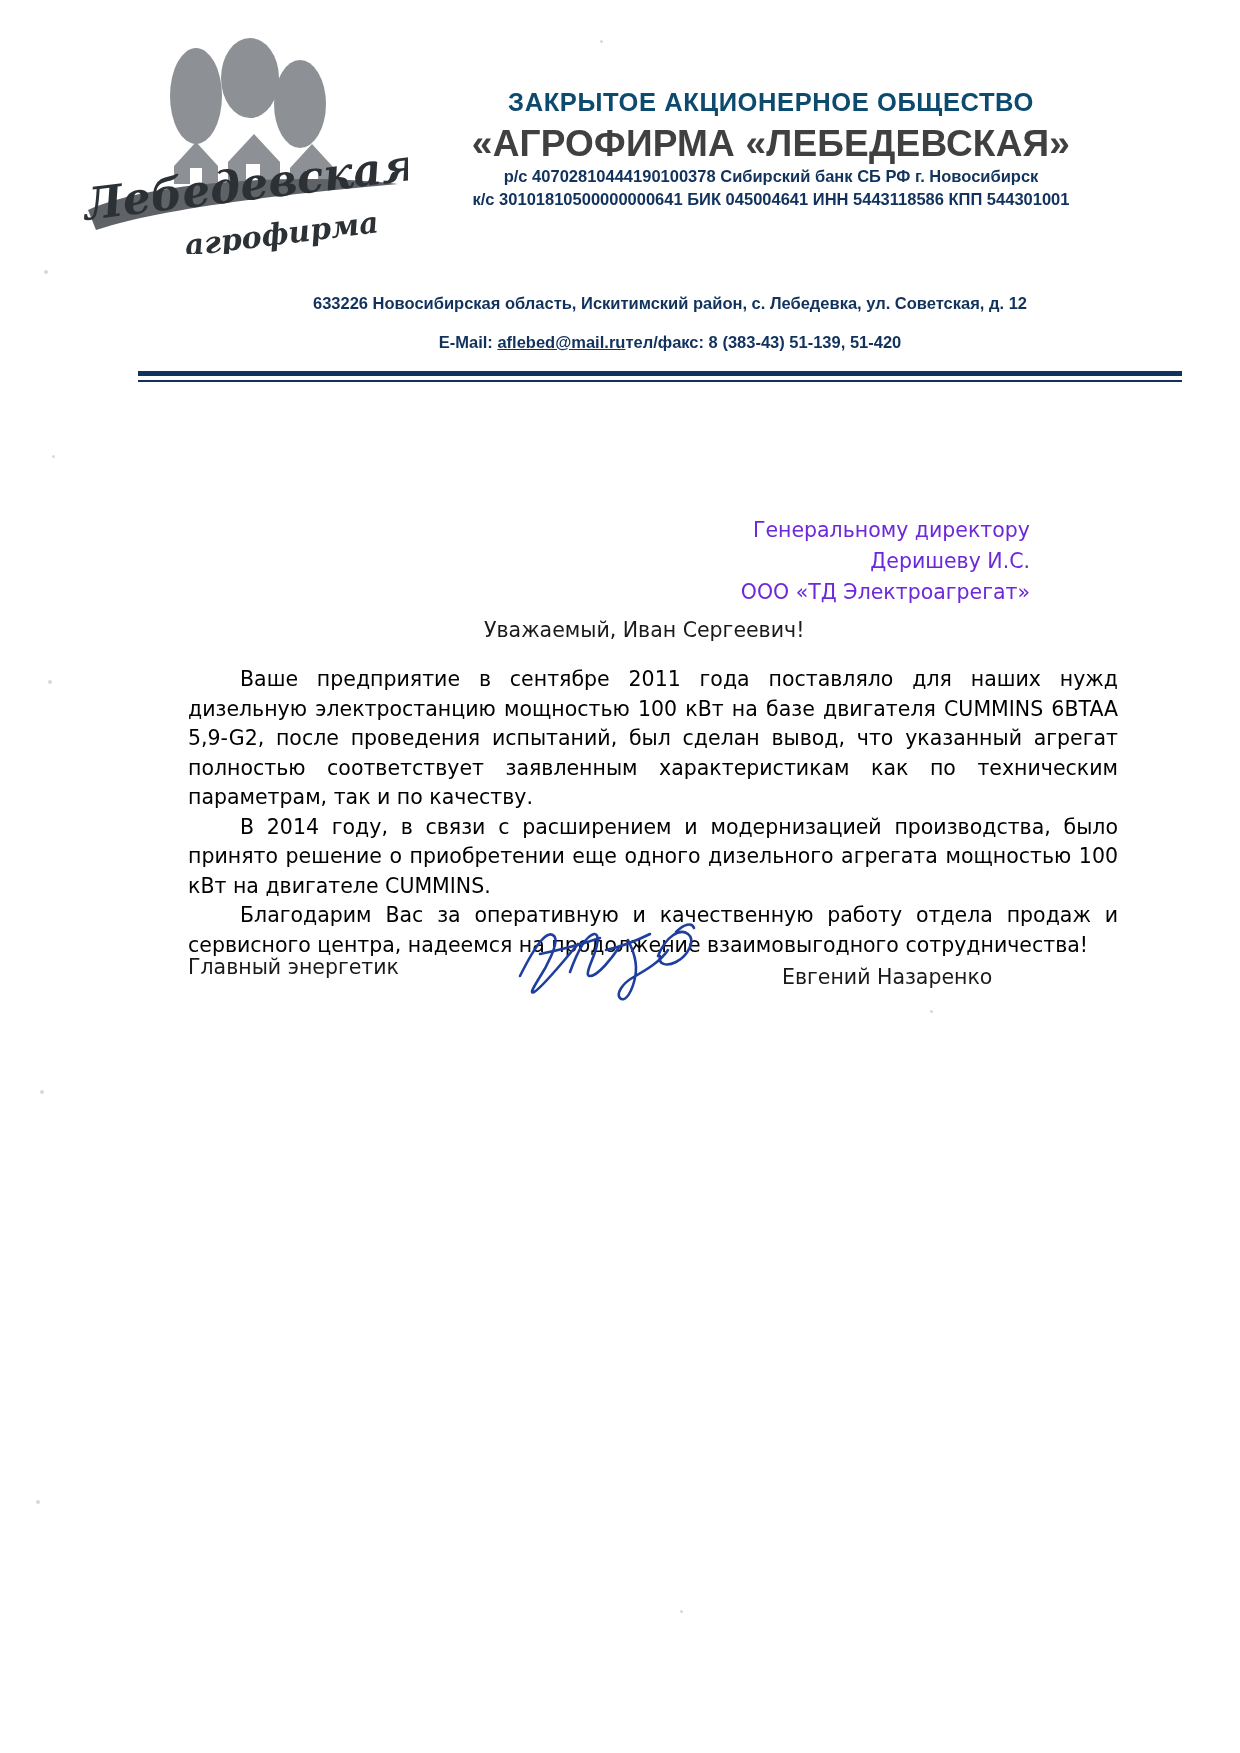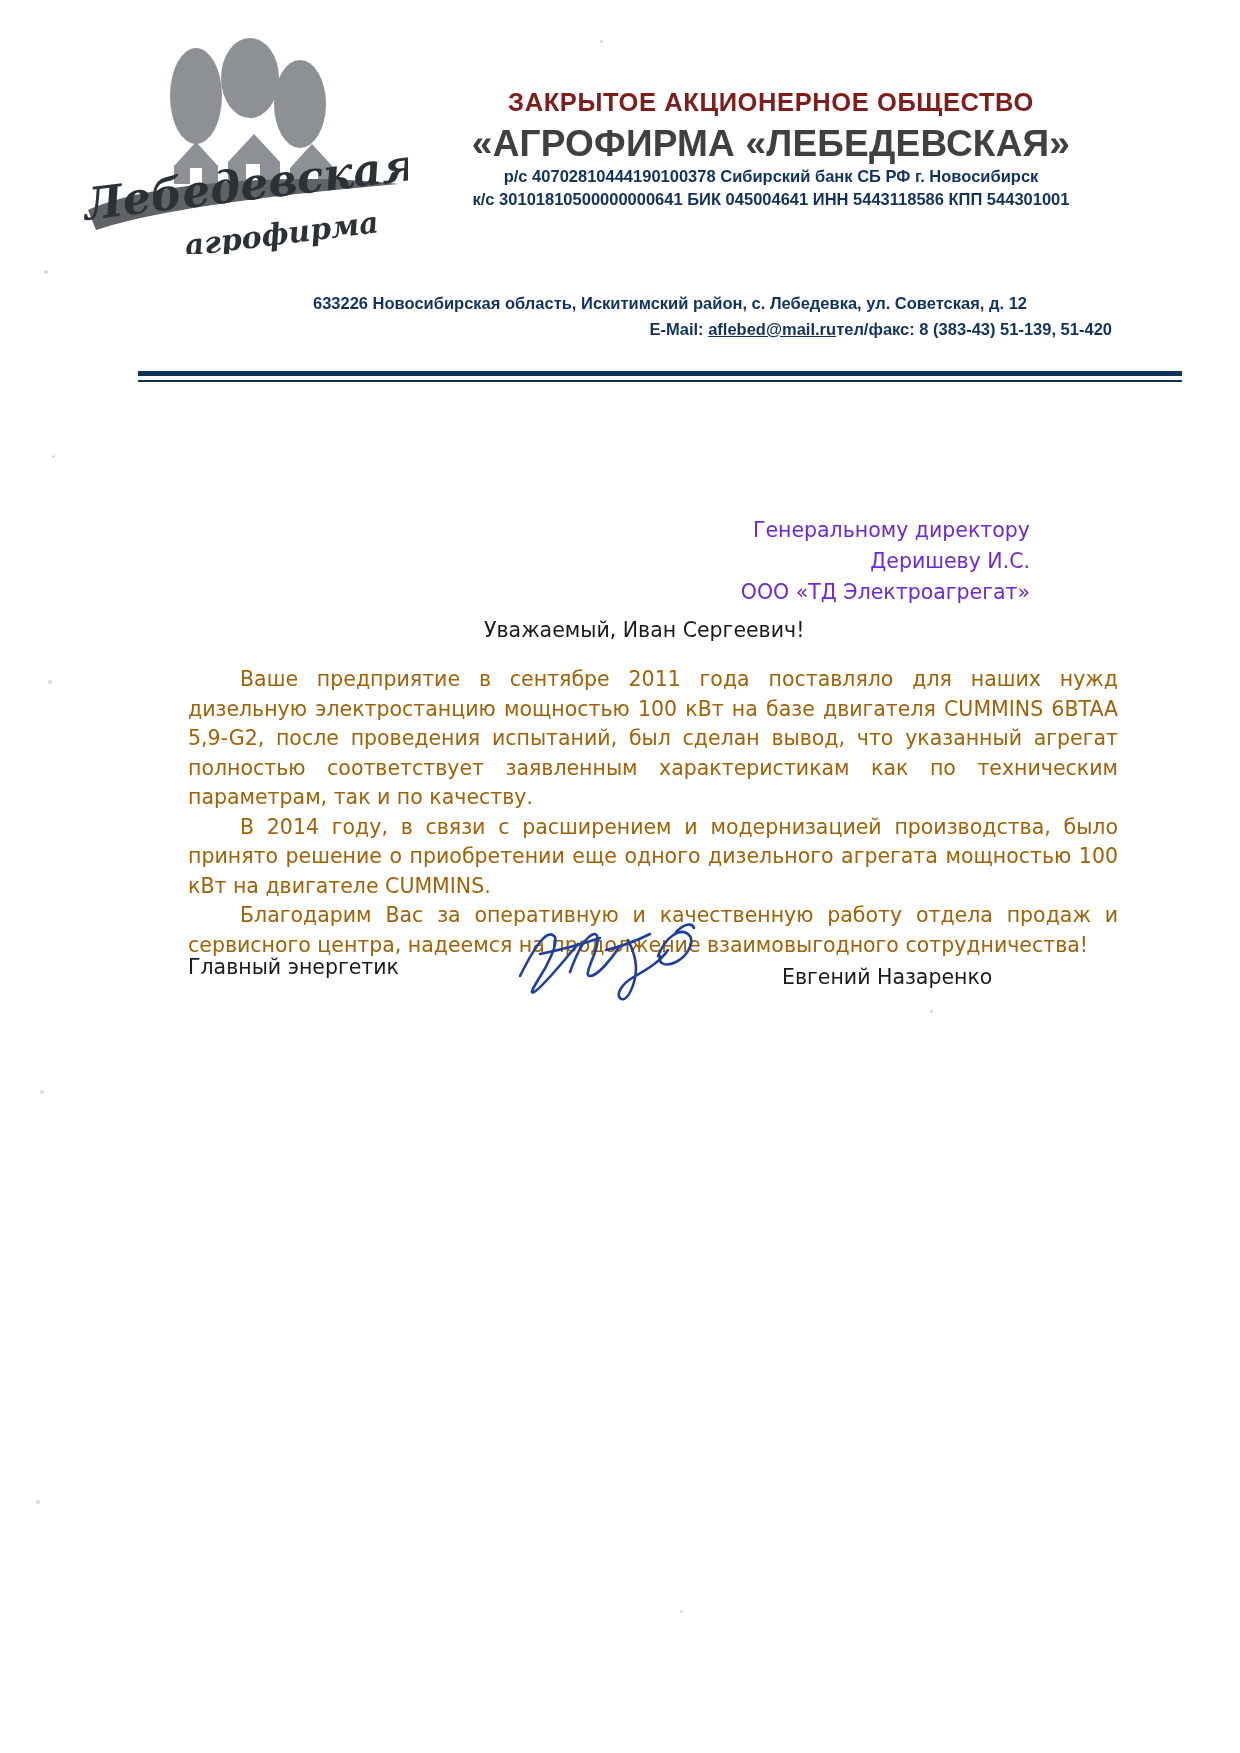--- a/index.html
+++ b/index.html
@@ -53,21 +53,21 @@
     right: 58px;
     top: 62px;
     text-align: center;
   }
 
   .co-line1 {
     font-family: "Liberation Sans", sans-serif;
     font-weight: bold;
     font-size: 25.5px;
     letter-spacing: 0.6px;
-    color: #7f1d1d;
+    color: #0c4a6e;
   }
   .co-line2 {
     font-family: "Liberation Sans", sans-serif;
     font-weight: bold;
     font-size: 37px;
     letter-spacing: 0.2px;
     color: #404040;
     margin-top: 6px;
     white-space: nowrap;
   }
@@ -87,22 +87,22 @@
     right: 50px;
     top: 268px;
     text-align: center;
     font-family: "Liberation Sans", sans-serif;
     font-weight: bold;
     font-size: 16.5px;
     color: #11325d;
   }
   .addr-row2 {
     display: flex;
-    justify-content: flex-end;
-    margin-top: 7px;
+    justify-content: center;
+    margin-top: 20px;
     padding: 0 78px 0 78px;
   }
   .email-link {
     color: #11325d;
     text-decoration: underline;
   }
 
   .rule-wrap {
     position: absolute;
     left: 138px;
@@ -138,21 +138,21 @@
     color: #1a1a1a;
   }
 
   .letter-body {
     position: absolute;
     top: 665px;
     left: 188px;
     width: 930px;
     font-size: 20.5px;
     line-height: 1.44;
-    color: #a16207;
+    color: #000000;
     text-align: justify;
   }
   .letter-body p {
     margin: 0;
     text-indent: 52px;
   }
 
   .sign-row {
     position: absolute;
     top: 955px;

